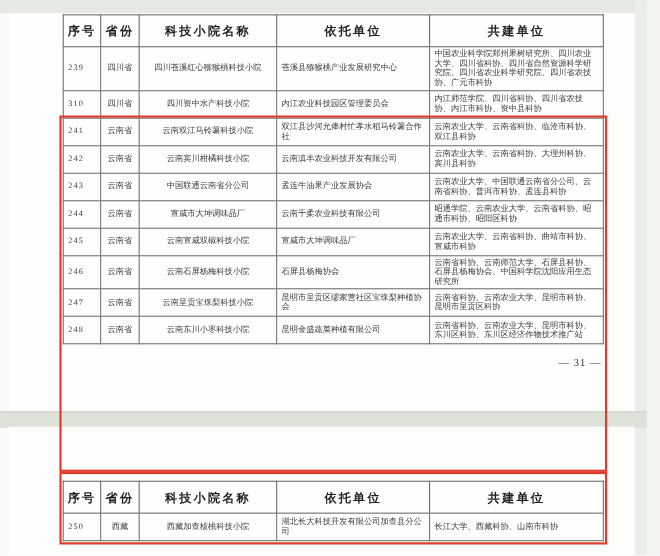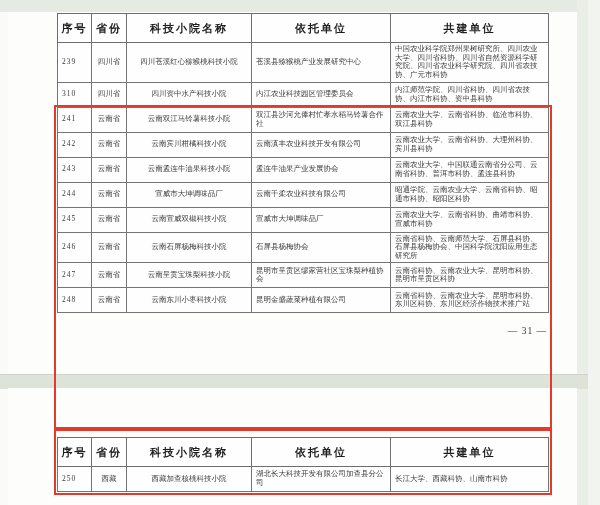--- a/index.html
+++ b/index.html
@@ -73,21 +73,21 @@
           <tr class="data hi">
             <td class="c0">242</td>
             <td class="c1">云南省</td>
             <td class="c2">云南宾川柑橘科技小院</td>
             <td class="c3">云南滇丰农业科技开发有限公司</td>
             <td class="c4">云南农业大学、云南省科协、大理州科协、宾川县科协</td>
           </tr>
           <tr class="data hi">
             <td class="c0">243</td>
             <td class="c1">云南省</td>
-            <td class="c2">云南孟连牛油果科技小院</td>
+            <td class="c2">中国联通云南省分公司</td>
             <td class="c3">孟连牛油果产业发展协会</td>
             <td class="c4">云南农业大学、中国联通云南省分公司、云南省科协、普洱市科协、孟连县科协</td>
           </tr>
           <tr class="data hi">
             <td class="c0">244</td>
             <td class="c1">云南省</td>
             <td class="c2">宣威市大坤调味品厂</td>
             <td class="c3">云南千柔农业科技有限公司</td>
             <td class="c4">昭通学院、云南农业大学、云南省科协、昭通市科协、昭阳区科协</td>
           </tr>

